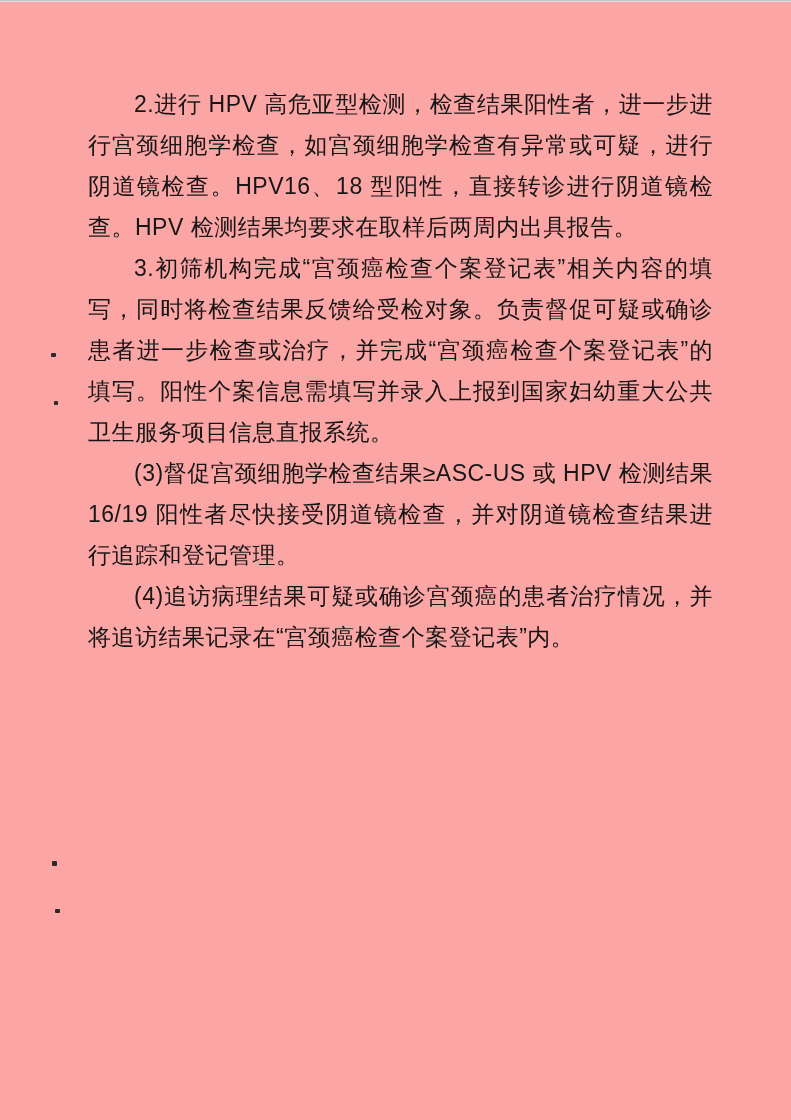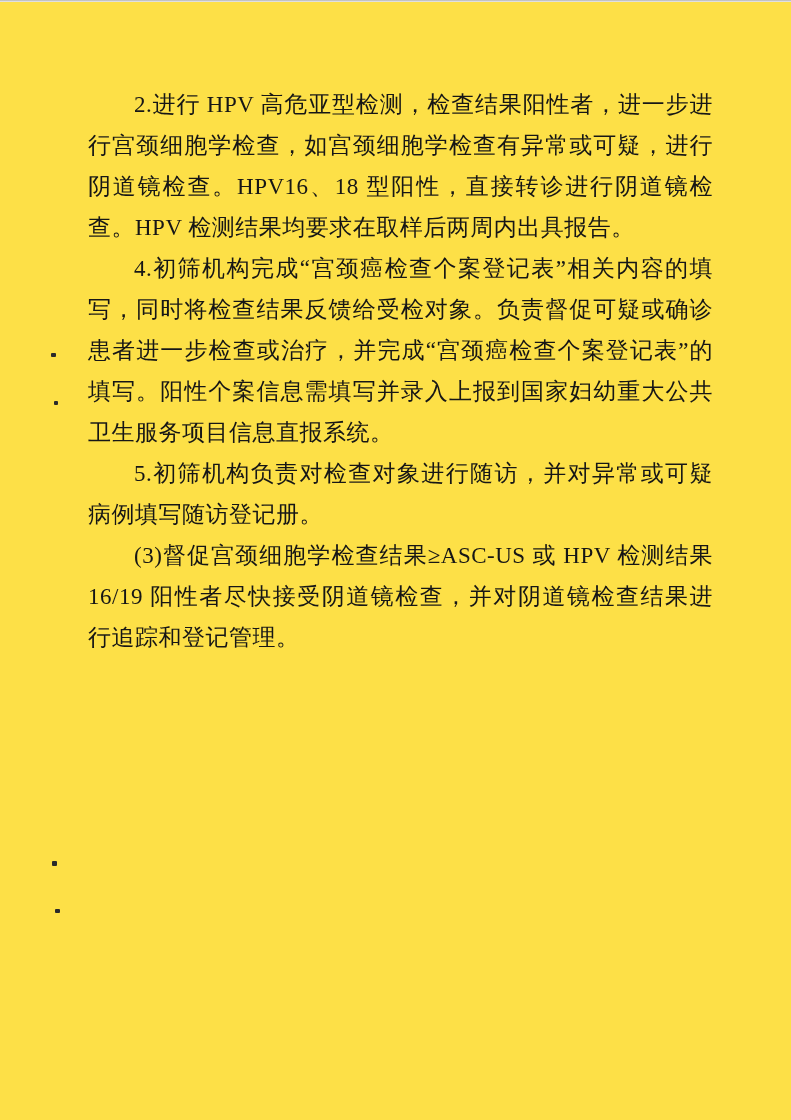--- a/index.html
+++ b/index.html
@@ -4,23 +4,23 @@
 <style>
   html, body {
     margin: 0;
     padding: 0;
     background: #ffffff;
   }
   .page {
     position: relative;
     width: 791px;
     height: 1120px;
-    background: #fde047;
+    background: #fca5a5;
     overflow: hidden;
-    font-family: Liberation Serif, serif;
+    font-family: Liberation Sans, sans-serif;
   }
   .scan-edge-top {
     position: absolute;
     top: 0;
     left: 0;
     width: 100%;
     height: 2px;
     background: linear-gradient(to bottom, #b4b4b4, #eeeeee);
   }
   .text-block {
@@ -56,18 +56,18 @@
 
   <div class="scan-edge-top"></div>
 
   <div class="speck speck-1"></div>
   <div class="speck speck-2"></div>
   <div class="speck speck-3"></div>
   <div class="speck speck-4"></div>
 
   <main class="text-block">
     <p>2.进行 HPV 高危亚型检测，检查结果阳性者，进一步进行宫颈细胞学检查，如宫颈细胞学检查有异常或可疑，进行阴道镜检查。HPV16、18 型阳性，直接转诊进行阴道镜检查。HPV 检测结果均要求在取样后两周内出具报告。</p>
-    <p>4.初筛机构完成“宫颈癌检查个案登记表”相关内容的填写，同时将检查结果反馈给受检对象。负责督促可疑或确诊患者进一步检查或治疗，并完成“宫颈癌检查个案登记表”的填写。阳性个案信息需填写并录入上报到国家妇幼重大公共卫生服务项目信息直报系统。</p>
-    <p>5.初筛机构负责对检查对象进行随访，并对异常或可疑病例填写随访登记册。</p>
+    <p>3.初筛机构完成“宫颈癌检查个案登记表”相关内容的填写，同时将检查结果反馈给受检对象。负责督促可疑或确诊患者进一步检查或治疗，并完成“宫颈癌检查个案登记表”的填写。阳性个案信息需填写并录入上报到国家妇幼重大公共卫生服务项目信息直报系统。</p>
     <p>(3)督促宫颈细胞学检查结果≥ASC-US 或 HPV 检测结果 16/19 阳性者尽快接受阴道镜检查，并对阴道镜检查结果进行追踪和登记管理。</p>
+    <p>(4)追访病理结果可疑或确诊宫颈癌的患者治疗情况，并将追访结果记录在“宫颈癌检查个案登记表”内。</p>
   </main>
 
 </div>
 
 </body></html>

